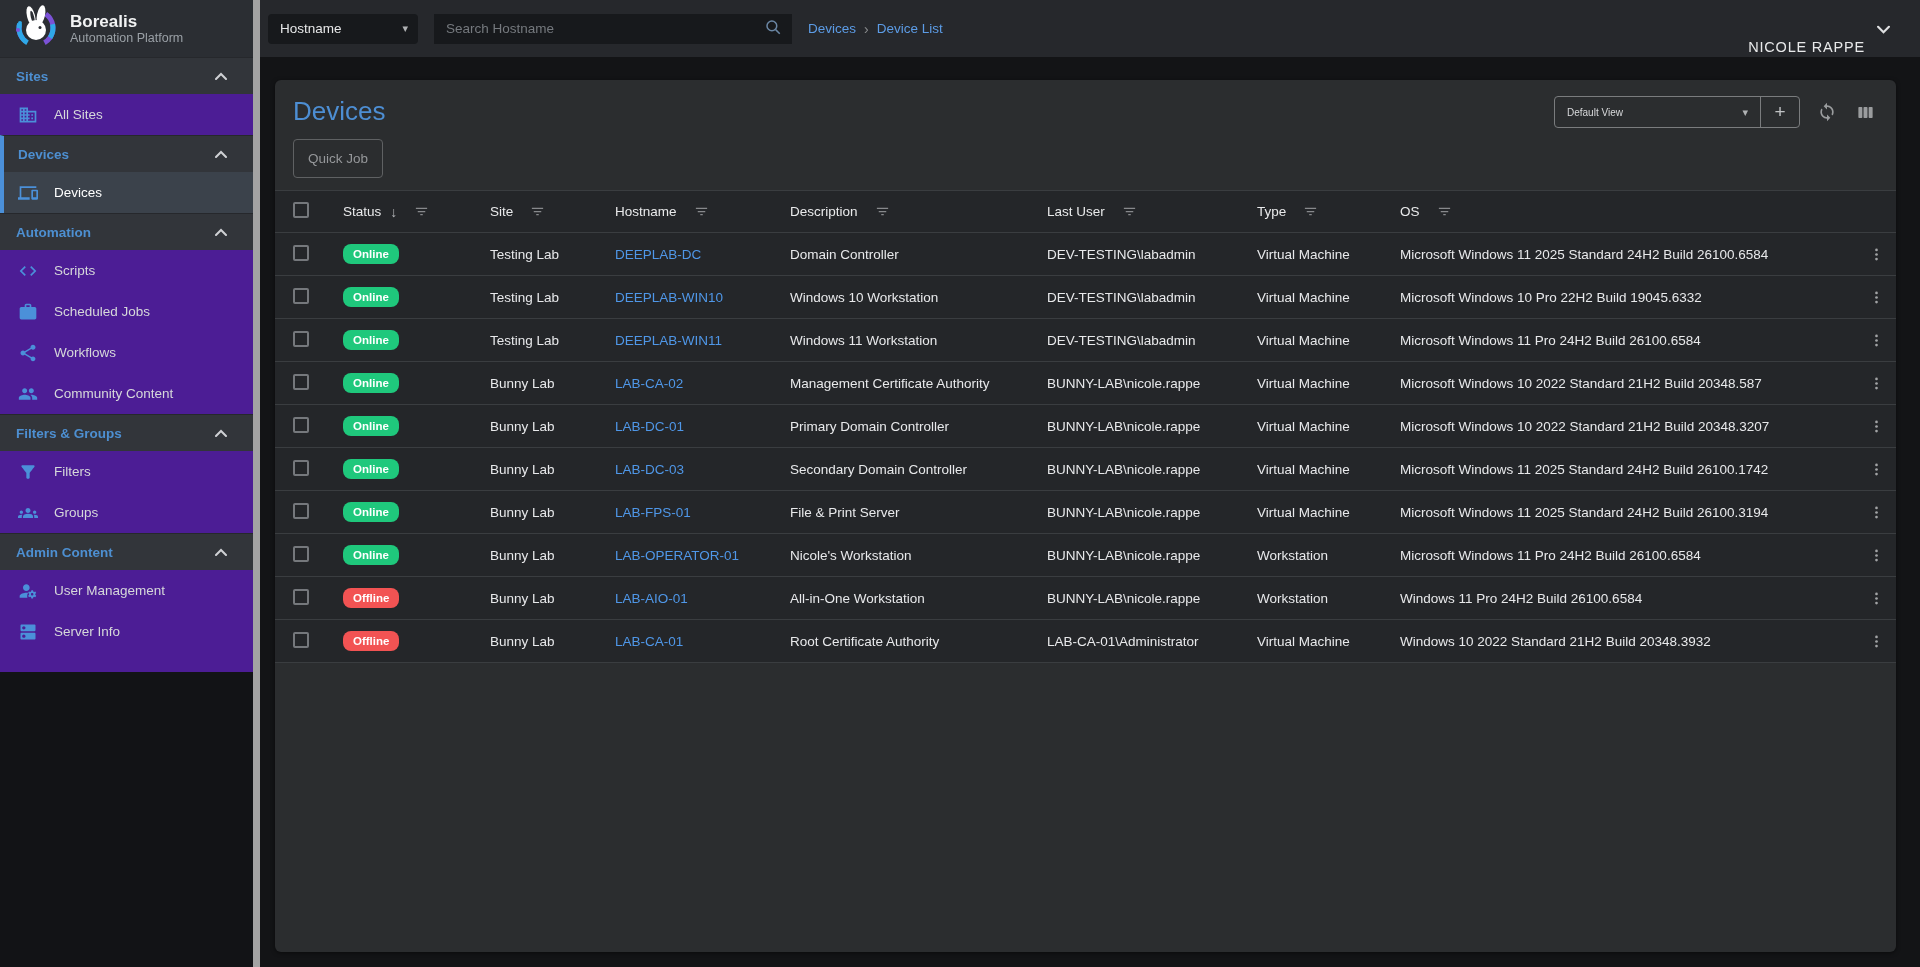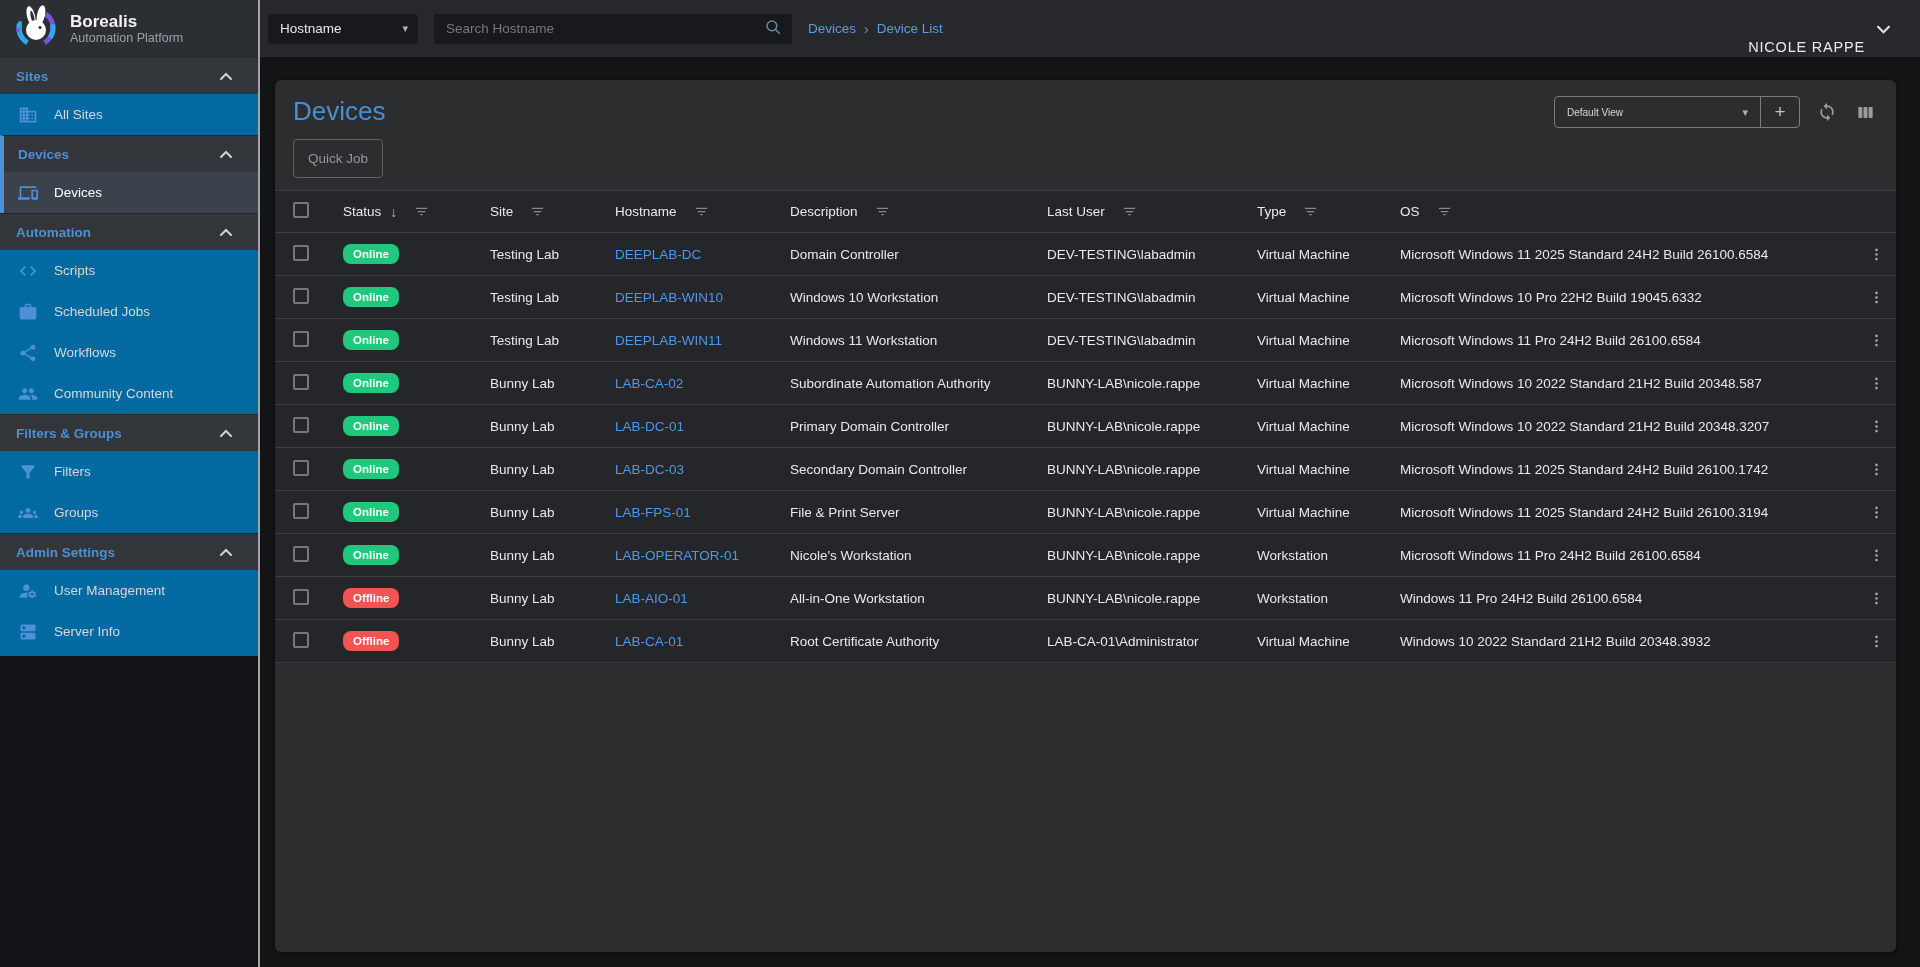--- a/index.html
+++ b/index.html
@@ -2,25 +2,25 @@
 <html><head>
 <meta charset="utf-8">
 <style>
   * { margin:0; padding:0; box-sizing:border-box; }
   html,body { width:1920px; height:967px; overflow:hidden; background:#121316;
               font-family:"Liberation Sans", sans-serif; }
   .app { display:flex; width:1920px; height:967px; }
 
   
   .sidebar { width:260px; flex:0 0 260px; display:flex; flex-direction:column;
-             border-right:2px solid #a3a3a3; background:#121316; }
+             border-right:7px solid #a3a3a3; background:#121316; }
   .logo-block { height:57px; background:#2b2e33; display:flex; align-items:center; padding:0 12px; gap:10px; }
   .brand-name { color:#f2f3f4; font-size:17px; font-weight:bold; line-height:19px; }
   .brand-sub  { color:#9aa0a6; font-size:12.5px; line-height:15px; }
-  .nav { background:#0369a1; padding-bottom:4px; }
+  .nav { background:#4c1d95; padding-bottom:20px; }
   .section-header { height:37px; background:#32353a; display:flex; align-items:center;
                     padding:0 26px 0 16px; justify-content:space-between; cursor:pointer;
                     border-top:1px solid #26282c; }
   .section-header .sec-label { color:#4d8fd1; font-size:13.5px; font-weight:bold; }
   .nav-item { height:41px; display:flex; align-items:center; gap:16px; padding:0 16px 0 18px; cursor:pointer; }
   .nav-item .icon { width:20px; height:20px; color:#4b90d9; display:flex; align-items:center; justify-content:center; }
   .nav-item .item-label { color:#d6d8da; font-size:13.5px; }
   .accent { border-left:4px solid #4b90d9; padding-left:14px !important; }
   .nav-item.active { background:#3b424b; }
   .nav-item.active .item-label { color:#fff; }
@@ -200,21 +200,21 @@
         </div>
         <div class="nav-item">
           <span class="icon">
             <svg width="20" height="20" viewBox="0 0 24 24" fill="currentColor">
               <path d="M12 12.75c1.63 0 3.07.39 4.24.9 1.08.48 1.76 1.56 1.76 2.73V18H6v-1.61c0-1.18.68-2.26 1.76-2.73 1.17-.52 2.61-.91 4.24-.91zM4 13c1.1 0 2-.9 2-2s-.9-2-2-2-2 .9-2 2 .9 2 2 2zm1.13 1.1c-.37-.06-.74-.1-1.13-.1-.99 0-1.93.21-2.78.58C.48 14.9 0 15.62 0 16.43V18h4.5v-1.61c0-.83.23-1.61.63-2.29zM20 13c1.1 0 2-.9 2-2s-.9-2-2-2-2 .9-2 2 .9 2 2 2zm4 3.43c0-.81-.48-1.53-1.22-1.85-.85-.37-1.79-.58-2.78-.58-.39 0-.76.04-1.13.1.4.68.63 1.46.63 2.29V18H24v-1.57zM12 6c1.66 0 3 1.34 3 3s-1.34 3-3 3-3-1.34-3-3 1.34-3 3-3z"></path>
             </svg>
           </span>
           <span class="item-label">Groups</span>
         </div>
         <div class="section-header">
-          <span class="sec-label">Admin Settings</span>
+          <span class="sec-label">Admin Content</span>
           <span class="chev-up">
             <svg width="12" height="8" viewBox="0 0 12 8">
               <path d="M1 7 6 2l5 5" stroke="#cfd1d4" stroke-width="2" fill="none" stroke-linecap="round"></path>
             </svg>
           </span>
         </div>
         <div class="nav-item">
           <span class="icon">
             <svg width="20" height="20" viewBox="0 0 24 24" fill="currentColor">
               <path d="M10 12c2.21 0 4-1.79 4-4s-1.79-4-4-4-4 1.79-4 4 1.79 4 4 4zm0 2c-2.67 0-8 1.34-8 4v2h9.26a6.96 6.96 0 0 1-.26-2c0-1.42.43-2.74 1.16-3.84-.71-.1-1.44-.16-2.16-.16zm10.75 2c0-.22-.03-.42-.06-.63l1.14-1.01-1-1.73-1.45.49c-.32-.27-.68-.48-1.08-.63L18 11h-2l-.3 1.49c-.4.15-.76.36-1.08.63l-1.45-.49-1 1.73 1.14 1.01c-.03.21-.06.41-.06.63s.03.42.06.63l-1.14 1.01 1 1.73 1.45-.49c.32.27.68.48 1.08.63L16 21h2l.3-1.49c.4-.15.76-.36 1.08-.63l1.45.49 1-1.73-1.14-1.01c.03-.21.06-.41.06-.63zM17 17.5c-.83 0-1.5-.67-1.5-1.5s.67-1.5 1.5-1.5 1.5.67 1.5 1.5-.67 1.5-1.5 1.5z"></path>
@@ -439,21 +439,21 @@
                     </svg>
     </span>
                 </td>
   </tr>
 
   <tr>
     <td class="cb-cell"><span class="checkbox"></span></td>
     <td><span class="badge online">Online</span></td>
     <td>Bunny Lab</td>
     <td><a class="host-link">LAB-CA-02</a></td>
-    <td>Subordinate Automation Authority</td>
+    <td>Management Certificate Authority</td>
     <td>BUNNY-LAB\nicole.rappe</td>
     <td>Virtual Machine</td>
     <td>Microsoft Windows 10 2022 Standard 21H2 Build 20348.587</td>
     <td>
                   <span class="kebab">
       <svg width="17" height="17" viewBox="0 0 24 24" fill="currentColor">
                       <circle cx="12" cy="5.5" r="1.9"></circle>
                       <circle cx="12" cy="12" r="1.9"></circle>
                       <circle cx="12" cy="18.5" r="1.9"></circle>
                     </svg>

